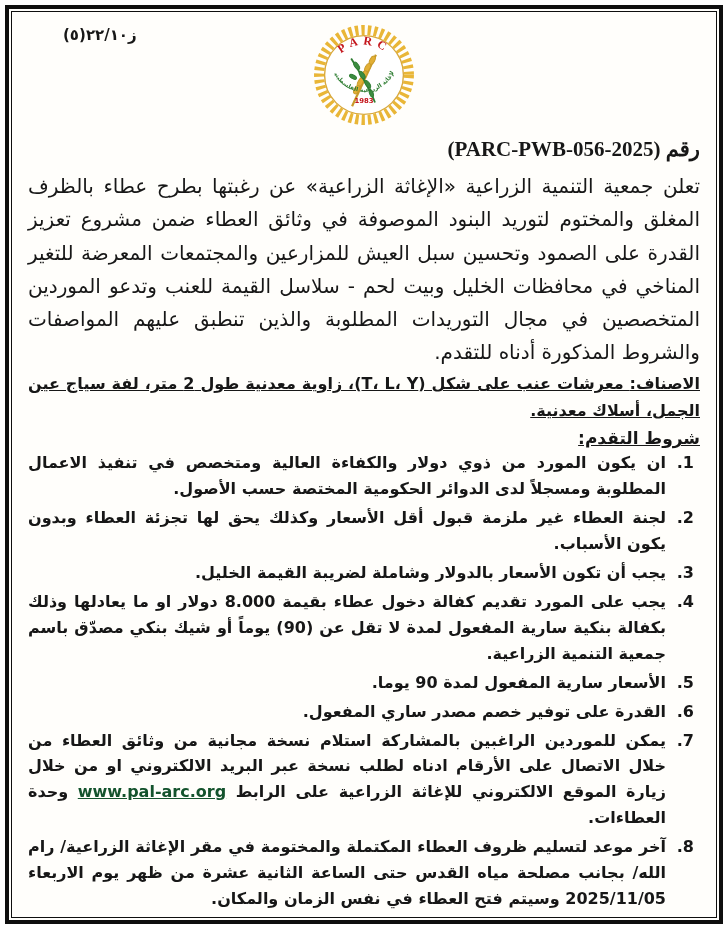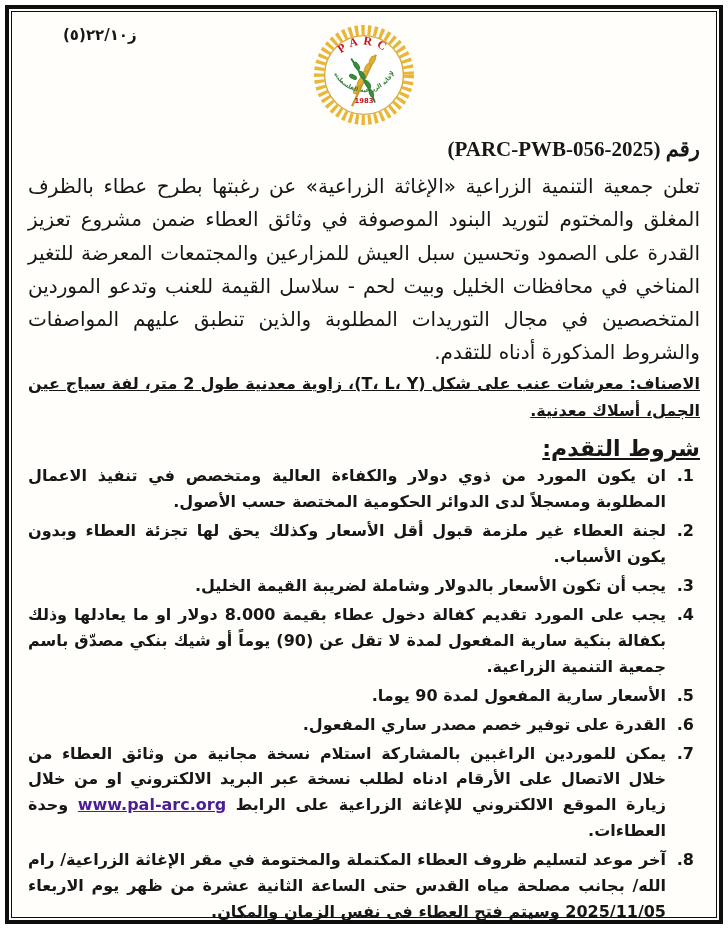--- a/index.html
+++ b/index.html
@@ -35,30 +35,30 @@
     font-family:"Liberation Serif","DejaVu Serif",serif;
   }
   .intro{
     margin:8px 0 0 0;font-size:20px;font-weight:400;line-height:1.66;
     text-align:justify;
   }
   .categories{
     margin:2px 0 0 0;font-size:16px;font-weight:700;line-height:1.66;text-align:justify;text-decoration:underline;
   }
   .cond-heading{
-    margin:12px 0 2px 0;font-size:22px;font-weight:800;text-decoration:underline;
+    margin:4px 0 2px 0;font-size:17px;font-weight:800;text-decoration:underline;
   }
   .cond-list{margin:0;padding:0;list-style:none;}
   .cond-item{
     display:flex;flex-direction:row;align-items:flex-start;
     font-size:16px;font-weight:700;line-height:1.62;margin:0 0 3px 0;
   }
   .cond-num{flex:0 0 34px;padding-right:6px;box-sizing:border-box;}
   .cond-text{flex:1 1 auto;text-align:justify;}
-  .cond-text a{color:#4c1d95;text-decoration:underline;font-weight:700;}
+  .cond-text a{color:#14532d;text-decoration:underline;font-weight:700;}
   .strong{font-weight:800;}
   .logo-svg{display:block;}
 </style>
 </head>
 <body>
 
 <div class="sheet">
   <div class="inner">
 
     <div class="ref">ز٢٢/١٠(٥)</div>

